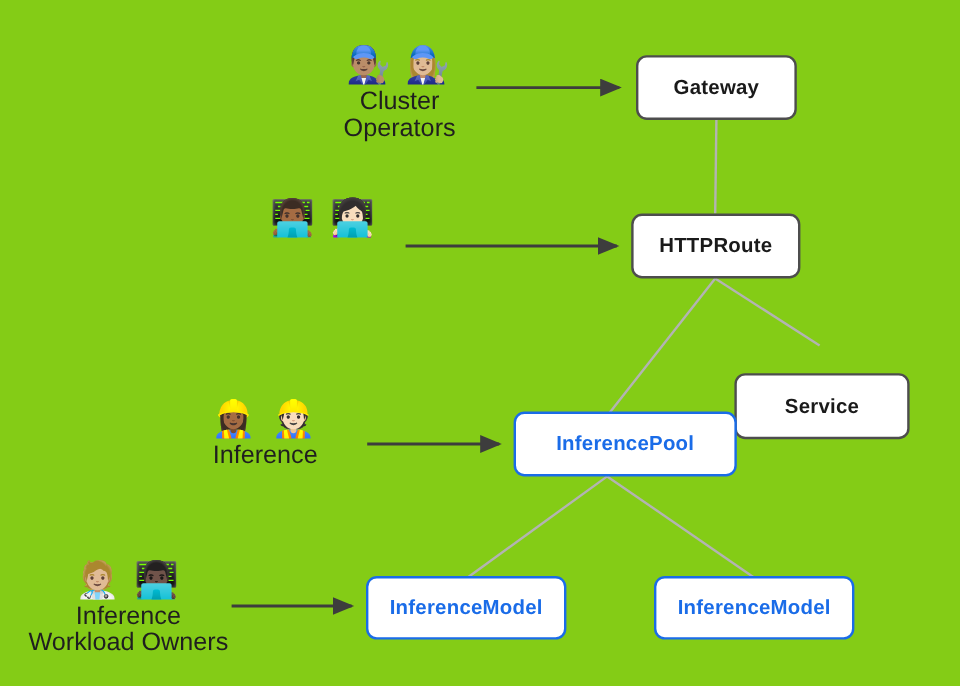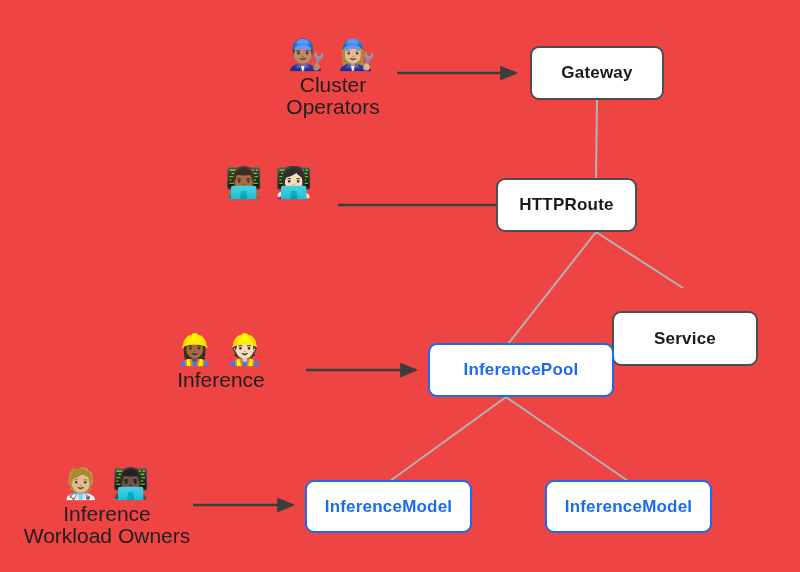--- a/index.html
+++ b/index.html
@@ -5,21 +5,21 @@
   html, body {
     margin: 0;
     padding: 0;
     background: #ffffff;
     font-family: "Liberation Sans", "DejaVu Sans", sans-serif;
   }
   .canvas {
     position: relative;
     width: 800px;
     height: 572px;
-    background: #ef4444;
+    background: #84cc16;
     overflow: hidden;
   }
   .edges-layer {
     position: absolute;
     left: 0; top: 0;
     width: 800px; height: 572px;
   }
   .node {
     position: absolute;
     display: flex;
@@ -34,21 +34,21 @@
   }
   .node.standard {
     border: 2px solid #4d4d4d;
     color: #1a1a1a;
   }
   .node.inference {
     border: 2px solid #1a6ce8;
     color: #1a6ce8;
   }
   .node-gateway            { left: 530px; top: 46px;  width: 134px; height: 54px; }
-  .node-httproute          { left: 496px; top: 178px; width: 141px; height: 54px; }
+  .node-httproute          { left: 526px; top: 178px; width: 141px; height: 54px; }
   .node-service            { left: 612px; top: 287px; width: 146px; height: 55px; margin-top: 24px; }
   .node-inferencepool      { left: 428px; top: 343px; width: 186px; height: 54px; }
   .node-inferencemodel-l   { left: 305px; top: 480px; width: 167px; height: 53px; }
   .node-inferencemodel-r   { left: 545px; top: 480px; width: 167px; height: 53px; }
 
   .actor {
     position: absolute;
     width: 220px;
     text-align: center;
     color: #1f1f1f;

